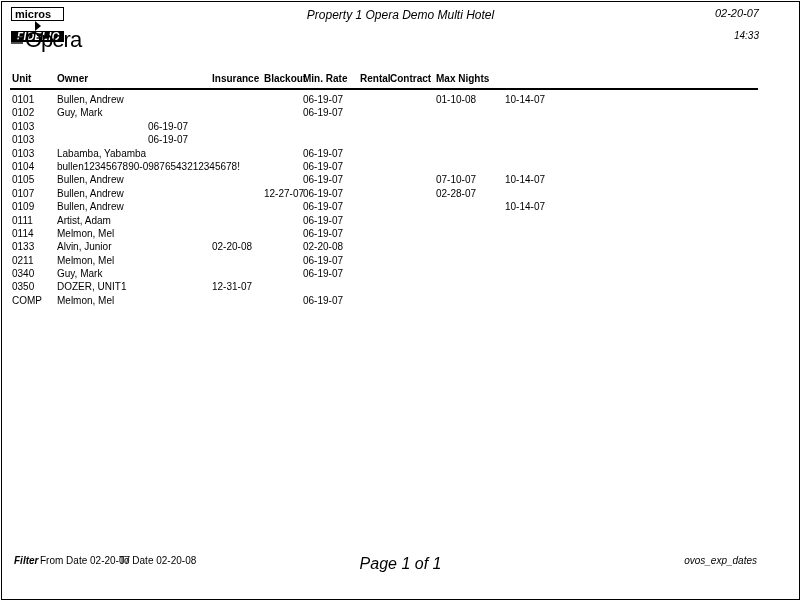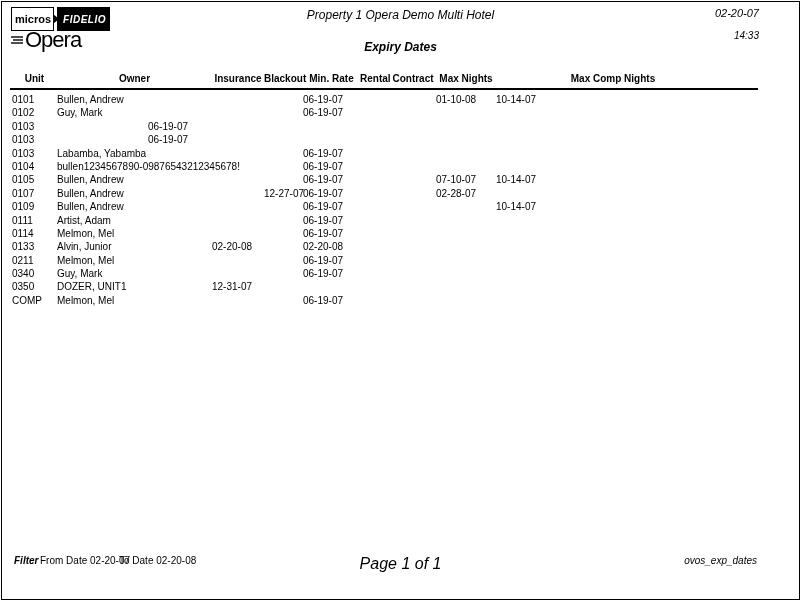--- a/index.html
+++ b/index.html
@@ -6,21 +6,21 @@
   body {
     width:802px; height:602px; background:#ffffff; position:relative;
     font-family:"Liberation Sans", sans-serif; color:#000;
     -webkit-font-smoothing:antialiased;
   }
   .page {
     position:absolute; left:1px; top:1px; width:799px; height:599px;
     border:1px solid #000; background:#fff; box-sizing:border-box;
   }
   
-  .brand { position:absolute; left:9px; top:5px; display:flex; align-items:stretch; height:24px; }
+  .brand { position:absolute; left:9px; top:5px; display:flex; align-items:stretch; height:16px;flex-direction:column; }
   .micros-box {
     border:1px solid #000; background:#fff; color:#000;
     font-size:11px; font-weight:bold; letter-spacing:0px;
     display:flex; align-items:center; padding:0 2px 0 3px;
   }
   .brand-arrow {
     width:0; height:0; align-self:center;
     border-left:6px solid #000; border-top:5px solid transparent; border-bottom:5px solid transparent;
     margin-left:-1px; margin-right:-2px; position:relative; z-index:2;
   }
@@ -32,33 +32,33 @@
   .opera-swirl { margin-right:-4px; position:relative; z-index:1; }
   .opera-text { font-size:22px; letter-spacing:-1px; color:#000; }
 
   
   .prop-title { position:absolute; top:6px; left:0; right:0; text-align:center; font-size:12px; font-style:italic; }
   .report-title { position:absolute; top:38px; left:0; right:0; text-align:center; font-size:12px; font-style:italic; font-weight:bold; }
   .hdr-date { position:absolute; top:5px; right:40px; font-size:11px; font-style:italic; }
   .hdr-time { position:absolute; top:28px; right:40px; font-size:10px; font-style:italic; }
 
   
-  .thead { position:absolute; left:10px; top:71px; display:flex; font-size:10px; font-weight:bold; white-space:nowrap;text-align:center; }
+  .thead { position:absolute; left:10px; top:71px; display:flex; font-size:10px; font-weight:bold; white-space:nowrap; }
   .head-rule { position:absolute; left:8px; top:86px; width:748px; height:2px; background:#000; }
   .tbody { position:absolute; left:10px; top:91px; }
   .trow { display:flex; height:13.4px; line-height:13.4px; font-size:10px; white-space:nowrap; }
   .cell { flex:none; overflow:visible; }
   .c0 { width:45px; }
   .c1 { width:155px; }
   .c2 { width:52px; }
   .c3 { width:39px; }
   .c4 { width:57px; }
   .c5 { width:30px; }
   .c6 { width:46px; }
-  .c7 { width:60px; }
+  .c7 { width:69px; }
   .c8 { width:234px; }
 
   
   .foot-filter-label { position:absolute; left:12px; top:553px; font-size:10px; font-weight:bold; font-style:italic; }
   .foot-from { position:absolute; left:38px; top:553px; font-size:10px; }
   .foot-to { position:absolute; left:117px; top:553px; font-size:10px; }
   .foot-page { position:absolute; left:0; right:0; top:553px; text-align:center; font-size:16px; font-style:italic; }
   .foot-file { position:absolute; right:42px; top:553px; font-size:10px; font-style:italic; }
 </style>
 </head>
@@ -74,34 +74,32 @@
   <div class="opera-logo">
     <svg class="opera-swirl" width="18" height="18" viewBox="0 0 18 18">
       <line x1="0" y1="6" x2="12" y2="6" stroke="#000" stroke-width="1.4"></line>
       <line x1="2" y1="9" x2="12" y2="9" stroke="#000" stroke-width="1.4"></line>
       <line x1="0" y1="12" x2="12" y2="12" stroke="#000" stroke-width="1.4"></line>
     </svg>
     <span class="opera-text">Opera</span>
   </div>
 
   <div class="prop-title">Property 1 Opera Demo Multi Hotel</div>
-  <div class="report-title">Expiry Dates</div>
   <div class="hdr-date">02-20-07</div>
   <div class="hdr-time">14:33</div>
 
   <div class="thead">
       <div class="cell c0">Unit</div>
       <div class="cell c1">Owner</div>
       <div class="cell c2">Insurance</div>
       <div class="cell c3">Blackout</div>
       <div class="cell c4">Min. Rate</div>
       <div class="cell c5">Rental</div>
       <div class="cell c6">Contract</div>
       <div class="cell c7">Max Nights</div>
-      <div class="cell c8">Max Comp Nights</div>
     </div>
   <div class="head-rule"></div>
   <div class="tbody">
       <div class="trow">
         <div class="cell c0">0101</div>
         <div class="cell c1">Bullen, Andrew</div>
         <div class="cell c2"></div>
         <div class="cell c3"></div>
         <div class="cell c4">06-19-07</div>
         <div class="cell c5"></div>

